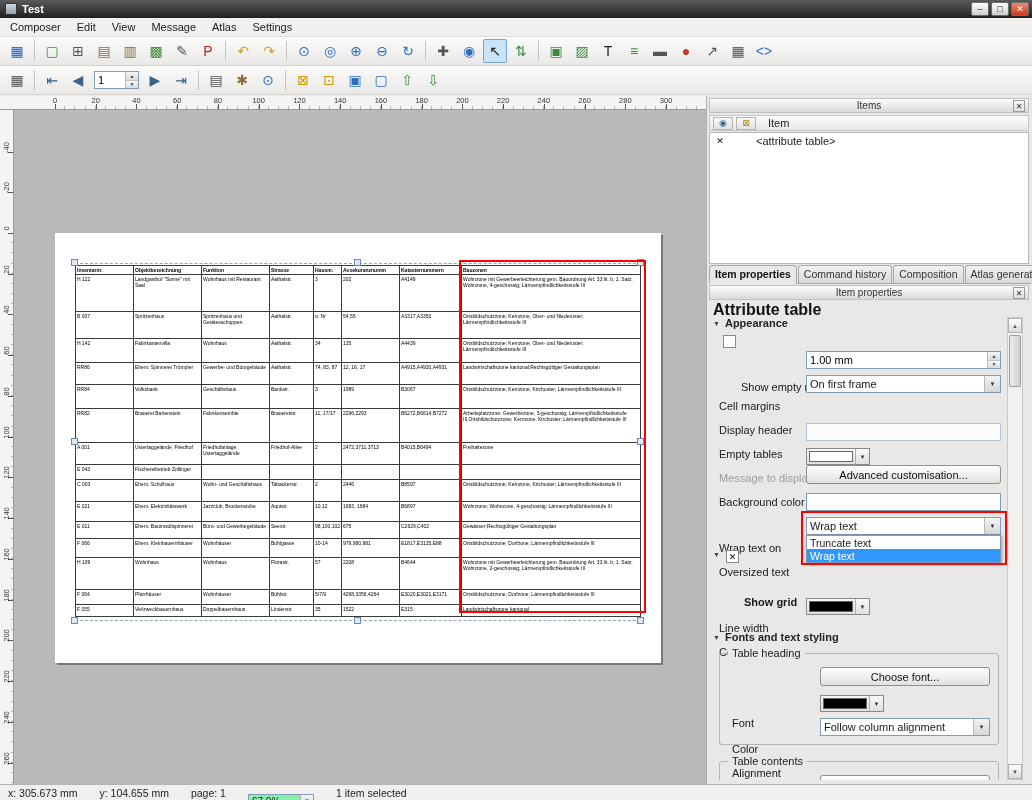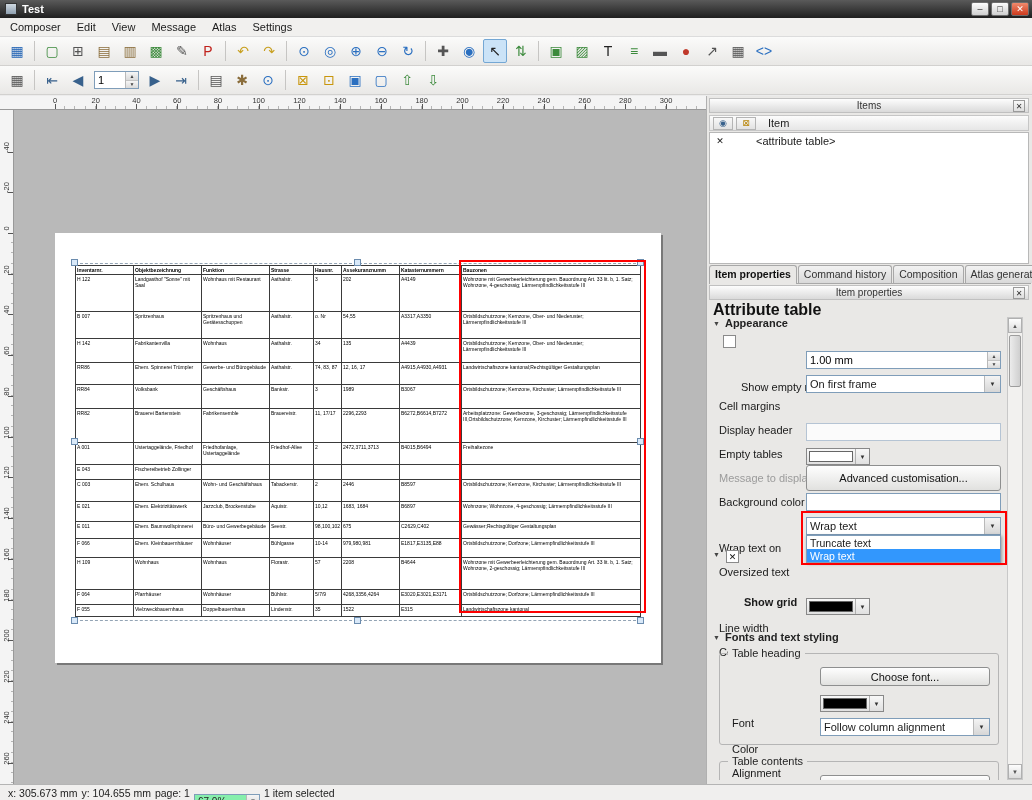--- a/index.html
+++ b/index.html
@@ -121,21 +121,21 @@
   .gb { position:absolute; border:1px solid #b5b5b5; border-radius:3px; }
   .gb-title { position:absolute; top:-7px; left:8px; background:#e9e8e6; padding:0 4px; font-size:11px; color:#222; }
   .gb .plabel { font-size:11px; }
   
   .vscroll { position:absolute; left:300px; top:221px; width:16px; height:463px; background:#f2f1ef; border:1px solid #c8c8c8; }
   .scroll-btn { position:absolute; left:0; width:14px; height:15px; display:flex; align-items:center; justify-content:center;
     font-size:6px; color:#555; background:linear-gradient(#fdfdfd,#dcdcdc); border:1px solid #b0b0b0; }
   .scroll-thumb { position:absolute; left:1px; width:12px; background:linear-gradient(90deg,#ececec,#cfcfcf); border:1px solid #9d9d9d; border-radius:2px; }
   
   .statusbar { position:absolute; left:0; top:784px; width:1032px; height:16px;
-    background:#f0efee; border-top:1px solid #b4b4b4; display:flex; align-items:center; gap:4px; padding-left:8px; font-size:10.5px; color:#222;text-align:right; }
+    background:#f0efee; border-top:1px solid #b4b4b4; display:flex; align-items:center; gap:22px; padding-left:8px; font-size:10.5px; color:#222;text-align:right; }
   .zoombox { width:66px; height:14px; background:#86efac; border:1px solid #7f9db9; display:flex; align-items:stretch;margin-top:17px; }
   .zoombox .combo-text { font-size:10px; }
   .zoombox .combo-arrow { width:13px; }
 </style>
 </head>
 <body>
 
 <div class="titlebar">
   <div class="app-icon"></div>
   <span class="title">Test</span>
@@ -631,21 +631,21 @@
     <div class="field disabled" style="top:106px">
       <input disabled="" style="">
     </div>
 
     <span class="plabel" style="left:12px;top:134px">Background color</span>
     <div class="colorbtn" style="left:99px;top:131px">
       <div class="swatch" style="background: rgb(255, 255, 255);"></div>
       <div class="color-arrow">▼</div>
     </div>
 
-    <div class="pushbtn" style="left:99px;top:148px;width:195px;height:26px">Advanced customisation...</div>
+    <div class="pushbtn" style="left:99px;top:148px;width:195px;height:19px">Advanced customisation...</div>
 
     <span class="plabel" style="left:12px;top:180px">Wrap text on</span>
     <div class="field" style="top:176px">
       <input style="">
     </div>
 
     <span class="plabel" style="left:12px;top:204px">Oversized text</span>
     <div class="combo" style="top:200px">
       <span class="combo-text">Wrap text</span>
       <div class="combo-arrow">▼</div>

